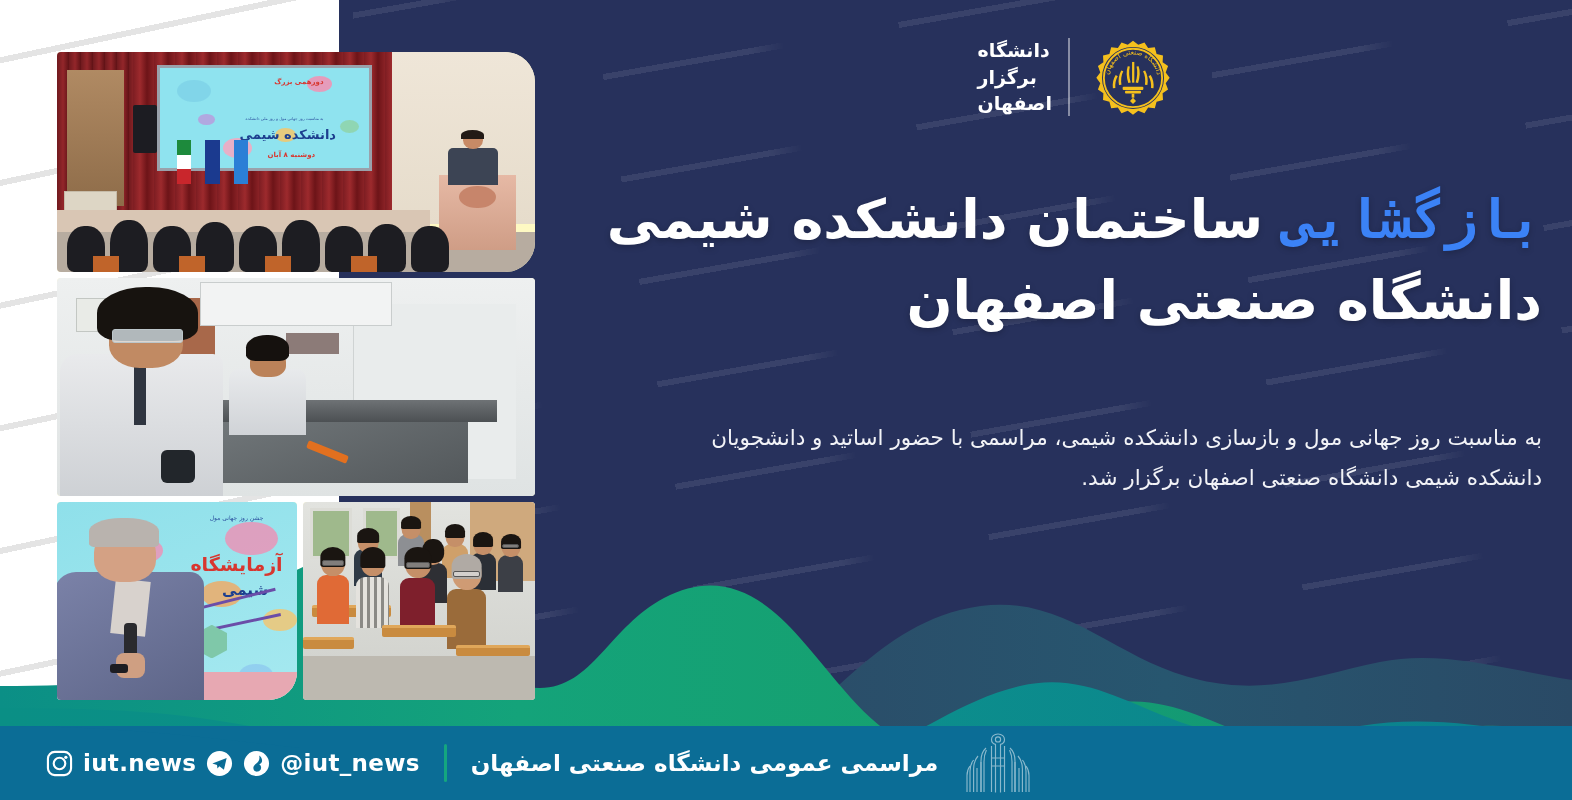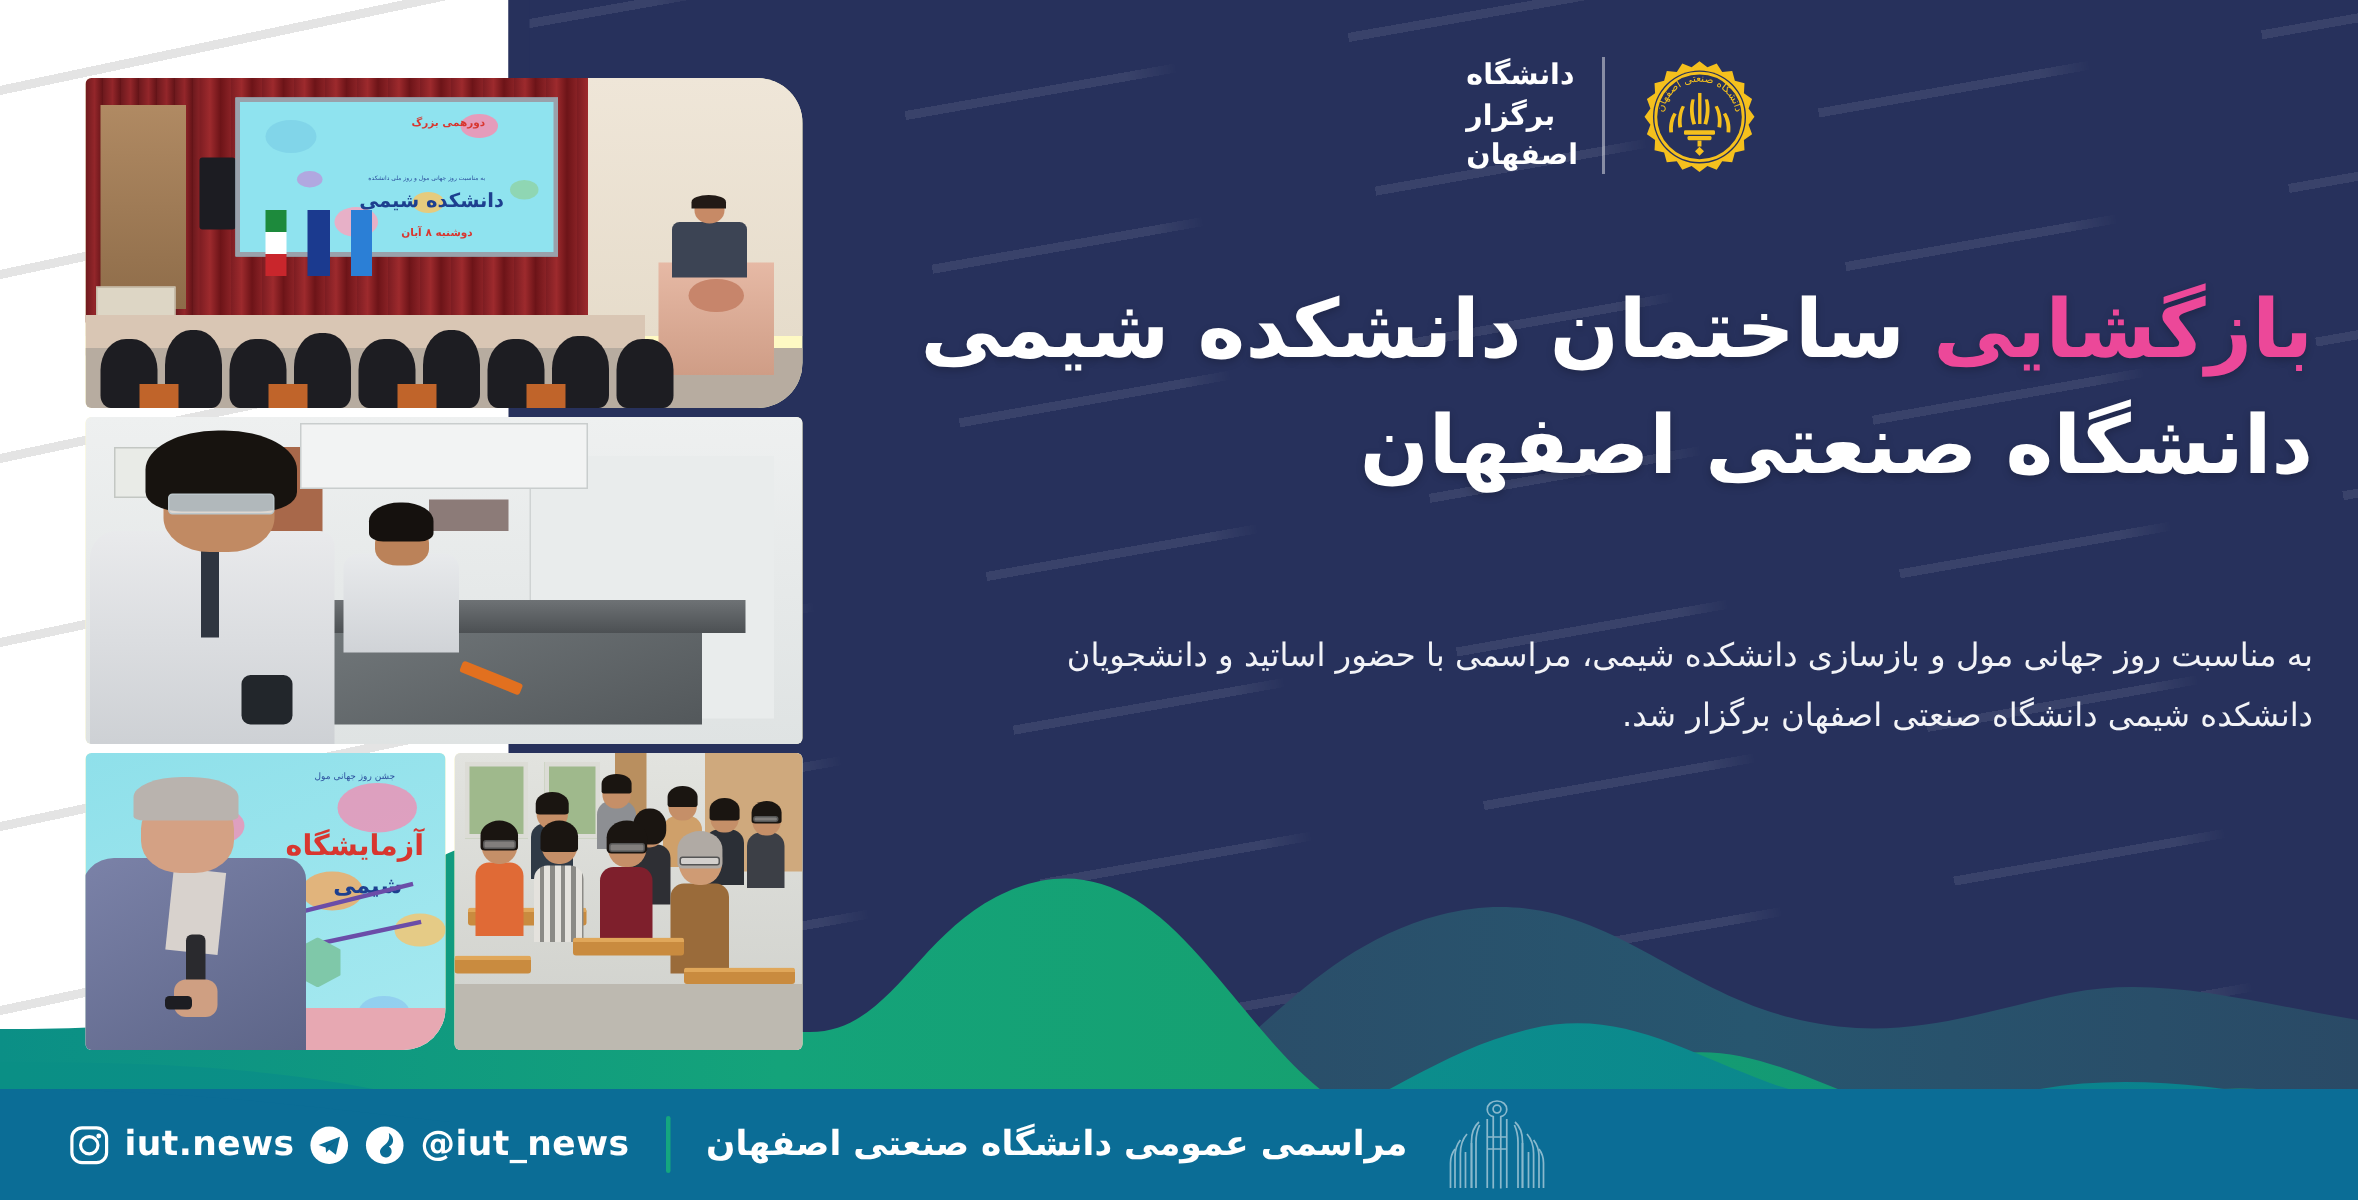--- a/index.html
+++ b/index.html
@@ -161,21 +161,21 @@
   
   .headline {
     position:absolute; right:30px; top:182px; width:985px;
     text-align:right; direction:rtl;
     color:#ffffff;
     font-size:54px; line-height:1.42;
     font-weight:bold;
     letter-spacing:-0.5px;
     text-shadow:0 2px 6px rgba(0,0,0,.22);
   }
-  .headline .hl { color:#ec4899; }
+  .headline .hl { color:#3b82f6;font-family:Liberation Mono, monospace; }
 
   .subtitle {
     position:absolute; right:30px; top:418px; width:985px;
     text-align:right; direction:rtl;
     color:#f2f3f7;
     font-size:21.5px; line-height:1.85;
     font-weight:normal;
   }
 
   

